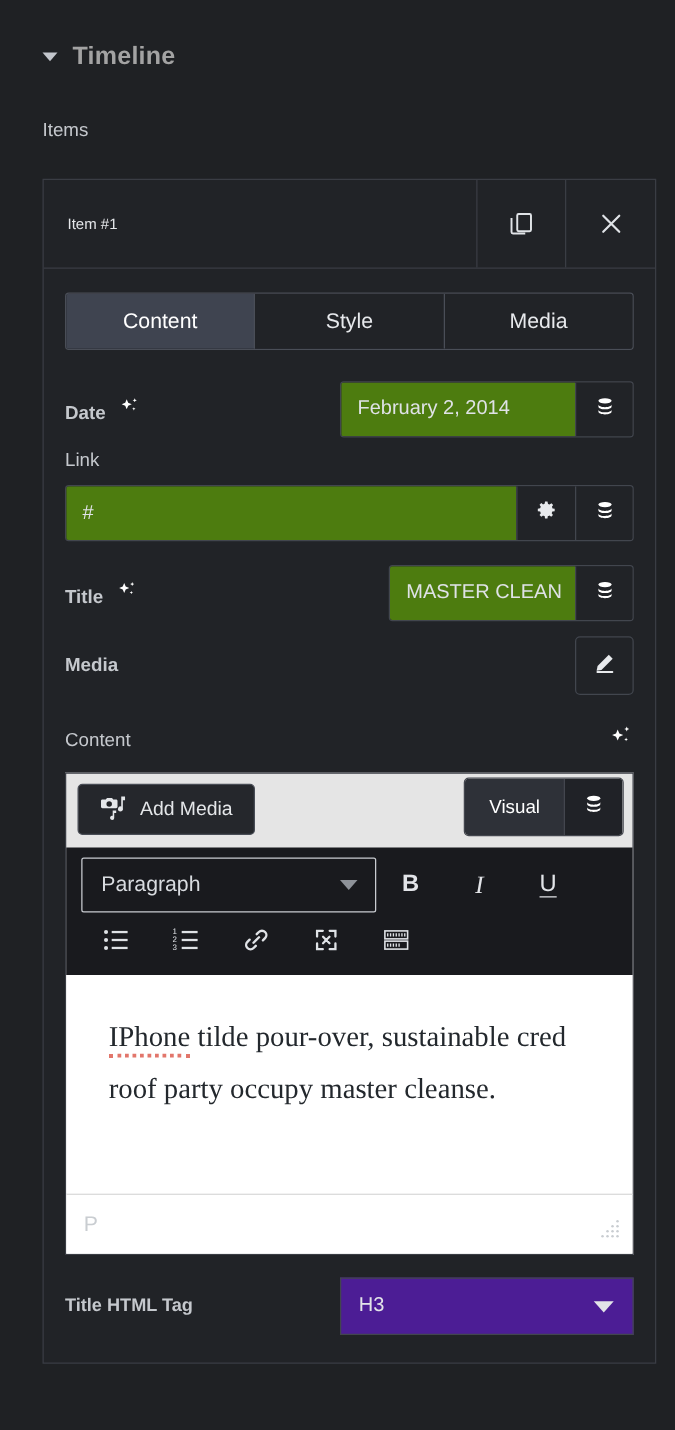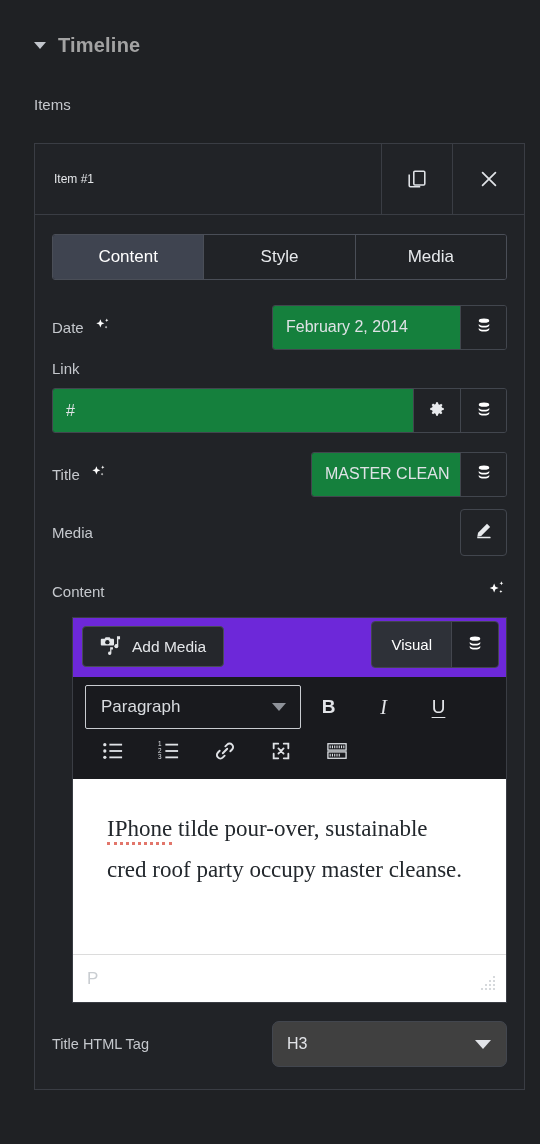--- a/index.html
+++ b/index.html
@@ -84,42 +84,43 @@
   .tab.active { background: #3f4450; color: #ffffff; }
 
   
   .ctrl-row {
     display: flex; align-items: center;
     min-height: 50px;
     margin-bottom: 8px;
   }
   .ctrl-label {
     color: #c5c8cd; font-size: 15px;
-    display: flex; align-items: center; gap: 9px;
+    display: flex; align-items: flex-end; gap: 9px;
     flex: 1;
+    font-weight: bold;
   }
   .ctrl-label.small { font-size: 14.5px; }
 
   
   .field-group {
     display: flex; align-items: stretch;
     border: 1px solid #42464e;
     border-radius: 3px;
     height: 45px;
     overflow: hidden;
     background: #26282d;
   }
   .field-group.w-date { width: 235px; }
   .field-group.w-title { width: 196px; }
   .field-group.w-link { width: 100%; }
   .field-input {
     flex: 1; display: flex; align-items: center;
     padding: 0 13px;
     color: #dfe2e6; font-size: 16px;
-    background: #15803d;
+    background: #4d7c0f;
     white-space: nowrap; overflow: hidden;
   }
   .addon {
     width: 46px; display: flex; align-items: center; justify-content: center;
     border-left: 1px solid #42464e;
     background: #212327;
   }
   .addon-link { width: 47px; }
 
   
@@ -139,21 +140,21 @@
   }
 
   
   .content-head {
     display: flex; align-items: center; justify-content: space-between;
     padding: 14px 0 13px 0;
   }
   .content-head .lbl { color: #c5c8cd; font-size: 15px; }
 
   
-  .wp-editor { border: 1px solid #3a3d44; background: #6d28d9; margin-left: 20px; }
+  .wp-editor { border: 1px solid #3a3d44; background: #e5e5e5; }
   .wp-top {
     display: flex; align-items: flex-start; justify-content: space-between;
     padding: 8px 9px 9px 9px;
   }
   .add-media {
     display: flex; align-items: center; gap: 11px;
     height: 41px; padding: 0 17px;
     border: 1px solid #484c55; border-radius: 4px;
     color: #e4e6e9; font-size: 15.5px;
     background: #25272c;
@@ -177,21 +178,21 @@
     background: #202227;
   }
 
   
   .mce-bar { background: #191a1e; padding: 8px 0 9px 0; }
   .mce-row1 {
     display: flex; align-items: center; gap: 0;
     padding: 0 12px 7px 12px;
   }
   .format-select {
-    width: 216px; height: 44px;
+    width: 236px; height: 44px;
     border: 1px solid #c9ccd1; border-radius: 2px;
     background: #191a1e;
     display: flex; align-items: center; justify-content: space-between;
     padding: 0 14px 0 15px;
     color: #d9dce0; font-size: 17px;
   }
   .sel-caret {
     width: 0; height: 0;
     border-left: 7px solid transparent;
     border-right: 7px solid transparent;
@@ -244,22 +245,22 @@
   .wp-status .path { color: #c9cdd1; font-size: 17px; }
   .grip { position: absolute; right: 9px; bottom: 7px; }
 
   
   .bottom-row {
     display: flex; align-items: center;
     padding: 18px 0 6px 0;
   }
   .big-select {
     width: 235px; height: 46px;
-    border: 1px solid #42464e; border-radius: 7px;
-    background: #404040;
+    border: 1px solid #42464e; border-radius: 0;
+    background: #4c1d95;
     display: flex; align-items: center; justify-content: space-between;
     padding: 0 15px 0 14px;
     color: #e2e4e8; font-size: 16px;
   }
   .big-caret {
     width: 0; height: 0;
     border-left: 8px solid transparent;
     border-right: 8px solid transparent;
     border-top: 9px solid #e2e4e8;
   }

